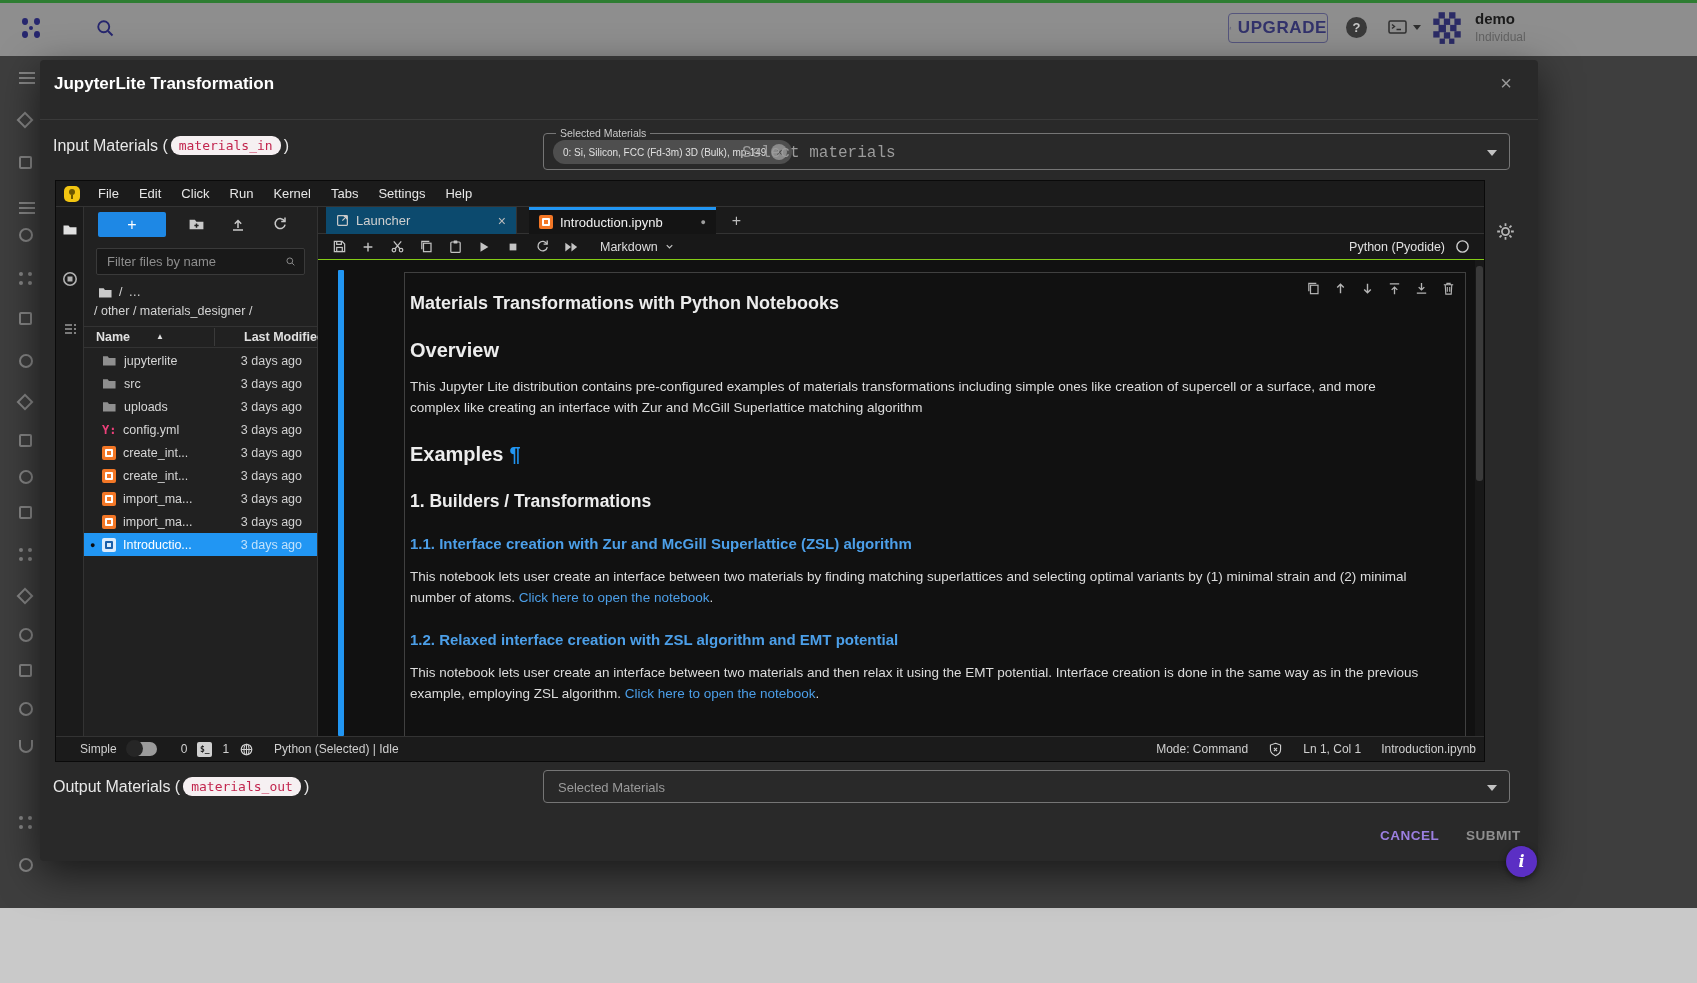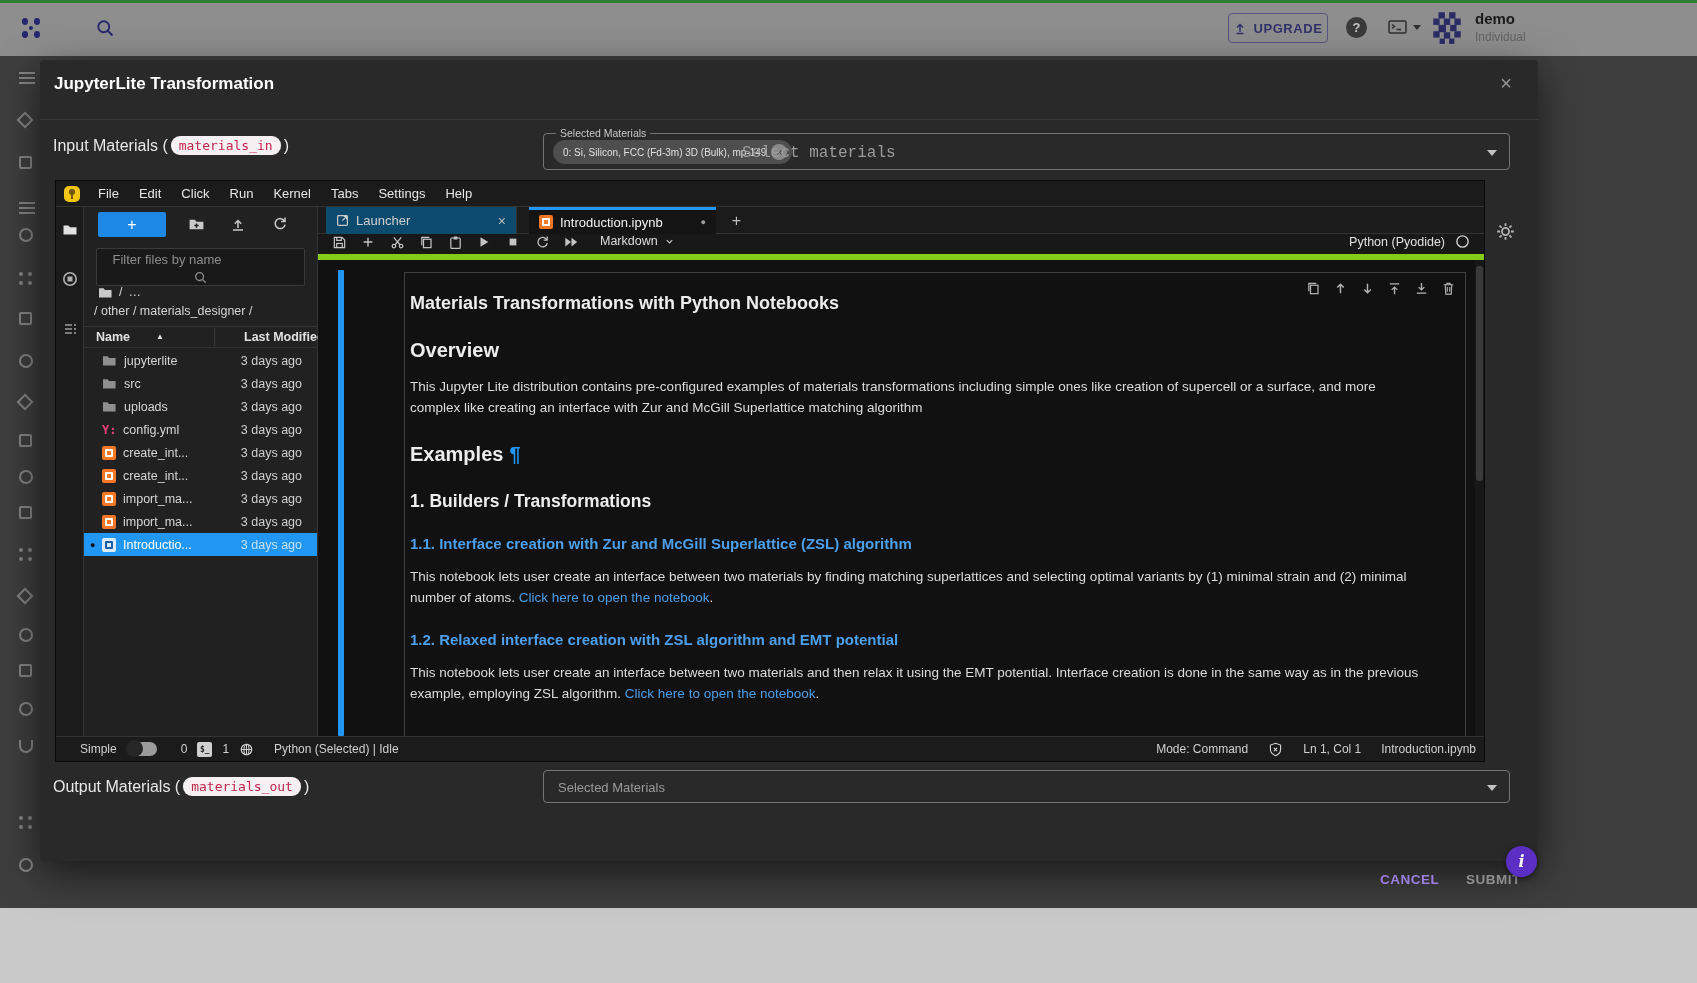--- a/index.html
+++ b/index.html
@@ -6,21 +6,21 @@
   *{box-sizing:border-box;}
   .canvas{position:relative;width:1697px;height:983px;overflow:hidden;
           font-family:"Liberation Sans", sans-serif;background:#3e3e3e;}
   .abs{position:absolute;}
 
   
   .green-strip{position:absolute;left:0;top:0;width:100%;height:3px;background:#2e7d32;z-index:3;}
   .app-header{position:absolute;left:0;top:0;width:100%;height:56px;background:#8e8e8e;z-index:1;}
   .upgrade-btn{position:absolute;left:1228px;top:13px;width:100px;height:30px;border:1px solid #55557d;
     border-radius:4px;display:flex;align-items:center;justify-content:center;gap:6px;color:#32326b;
-    font-size:13px;font-weight:bold;letter-spacing:.6px;}
+    font-size:17px;font-weight:bold;letter-spacing:.6px;}
   .help-btn{position:absolute;left:1346px;top:17px;width:21px;height:21px;border-radius:50%;background:#3a3a3a;
     color:#c9c9c9;font-size:13px;font-weight:bold;display:flex;align-items:center;justify-content:center;}
   .term-btn{position:absolute;left:1387px;top:19px;display:flex;align-items:center;gap:5px;color:#2f2f2f;}
   .caret-dn{width:0;height:0;border-left:4px solid transparent;border-right:4px solid transparent;border-top:5px solid #2f2f2f;}
   .user-name{position:absolute;left:1475px;top:10px;font-size:15px;font-weight:bold;color:#1a1a1a;}
   .user-plan{position:absolute;left:1475px;top:30px;font-size:12px;color:#636363;}
   .app-sidebar{position:absolute;left:0;top:56px;width:45px;height:852px;background:#3e3e3e;z-index:1;}
   .sbi{position:absolute;left:19px;color:#868686;}
   .sh-lines{width:16px;height:12px;border-top:2px solid;border-bottom:2px solid;position:relative;}
   .sh-lines:after{content:"";position:absolute;left:0;right:0;top:3px;height:2px;background:currentColor;}
@@ -57,22 +57,22 @@
     display:flex;align-items:center;padding-left:8px;}
   .jl-logo{width:16px;height:16px;border-radius:5px;background:#f2c511;position:relative;margin-right:8px;}
   .jl-logo:after{content:"";position:absolute;left:5px;top:3px;width:6px;height:6px;border-radius:50%;background:#6b5600;}
   .jl-logo:before{content:"";position:absolute;left:7px;top:9px;width:2px;height:4px;background:#6b5600;}
   .jl-menu-item{padding:0 10px;font-size:13px;color:#e6e6e6;line-height:25px;}
   .jl-dock{position:absolute;left:0;top:26px;width:28px;bottom:25px;background:#1b1b1b;border-right:1px solid #333;}
   .jl-fb{position:absolute;left:28px;top:26px;width:234px;bottom:25px;background:#212121;border-right:1px solid #333;}
   .fb-newbtn{position:absolute;left:14px;top:5px;width:68px;height:25px;background:#1e88e5;border-radius:2px;
     color:#fff;font-size:16px;display:flex;align-items:center;justify-content:center;}
   .fb-iconbtn{position:absolute;top:9px;color:#c9c9c9;}
-  .fb-filter{position:absolute;left:12px;right:12px;top:41px;height:38px;background:#191919;border:1px solid #3a3a3a;
-    border-radius:2px;display:flex;align-items:center;padding:0 8px;flex-direction:column;}
+  .fb-filter{position:absolute;left:12px;right:12px;top:41px;height:27px;background:#191919;border:1px solid #3a3a3a;
+    border-radius:2px;display:flex;align-items:center;padding:0 8px;}
   .fb-filter input{flex:1;background:transparent;border:none;outline:none;color:#ddd;font-size:13px;
     font-family:"Liberation Sans", sans-serif;}
   .fb-filter input::placeholder{color:#8d8d8d;}
   .fb-crumb1{position:absolute;left:14px;top:78px;display:flex;align-items:center;gap:6px;color:#d4d4d4;font-size:12.5px;}
   .fb-crumb2{position:absolute;left:10px;top:97px;color:#d4d4d4;font-size:12.5px;}
   .fb-lhead{position:absolute;left:0;right:0;top:119px;height:22px;border-top:1px solid #333;border-bottom:1px solid #333;
     font-size:12.5px;color:#e0e0e0;}
   .fb-rows{position:absolute;left:0;right:0;top:142px;}
   .fb-row{height:23px;display:flex;align-items:center;padding:0 15px 0 6px;font-size:12.5px;color:#d6d6d6;}
   .fb-row .fname{margin-left:7px;flex:1;white-space:nowrap;overflow:hidden;}
@@ -90,22 +90,22 @@
 
   .jl-main{position:absolute;left:262px;top:26px;right:0;bottom:25px;background:#111;}
   .jl-tabbar{position:absolute;left:0;top:0;right:0;height:27px;background:#1b1b1b;border-bottom:1px solid #333;}
   .tab{position:absolute;top:0;height:27px;display:flex;align-items:center;gap:7px;padding:0 10px;font-size:13px;}
   .tab-launcher{left:8px;width:191px;background:#0c4a6e;border-right:1px solid #333;color:#cfcfcf;}
   .tab-active{left:211px;width:187px;background:#141414;border-top:3px solid #2196f3;color:#f2f2f2;}
   .tab-x{margin-left:auto;color:#bdbdbd;font-size:14px;}
   .tab-dot{margin-left:auto;color:#9e9e9e;font-size:9px;}
   .tab-plus{position:absolute;left:405px;top:0;width:27px;height:27px;display:flex;align-items:center;
     justify-content:center;color:#bdbdbd;font-size:16px;}
-  .jl-nbtb{position:absolute;left:0;top:27px;right:0;height:26px;background:#181818;border-bottom:6px solid #84cc16;
-    display:flex;align-items:flex-start;gap:13px;padding-left:13px;color:#c4c4c4;}
+  .jl-nbtb{position:absolute;left:0;top:27px;right:0;height:26px;background:#181818;border-bottom:1px solid #84cc16;
+    display:flex;align-items:center;gap:13px;padding-left:13px;color:#c4c4c4;}
   .tbtn{width:16px;height:16px;display:flex;align-items:center;justify-content:center;}
   .md-dd{display:flex;align-items:center;gap:6px;font-size:12.5px;color:#ddd;margin-left:8px;}
   .kernel-zone{margin-left:auto;display:flex;align-items:center;gap:10px;padding-right:14px;font-size:12.5px;color:#e0e0e0;}
   .jl-content{position:absolute;left:0;top:53px;right:0;bottom:0;overflow:hidden;}
   .collapser{position:absolute;left:20px;top:10px;bottom:0;width:6px;background:#2196f3;border-radius:1px;}
   .cell{position:absolute;left:86px;right:18px;top:12px;bottom:-10px;border:1px solid #404040;background:#111;}
   .cell-tb{position:absolute;right:9px;top:8px;display:flex;gap:12px;color:#b5b5b5;}
   .md{padding:0 36px 0 5px;color:#ededed;}
   .md h1{font-size:18px;font-weight:bold;margin:20px 0 0;}
   .md h2{font-size:20px;font-weight:bold;margin:25px 0 0;}
@@ -120,21 +120,21 @@
   .jl-status{position:absolute;left:0;right:0;bottom:0;height:25px;background:#1b1b1b;border-top:1px solid #333;
     display:flex;align-items:center;font-size:12px;color:#d0d0d0;padding:0 8px 0 24px;}
   .st-left{display:flex;align-items:center;gap:10px;}
   .toggle-pill{width:30px;height:14px;border-radius:7px;background:#9b9b9b;position:relative;}
   .toggle-knob{position:absolute;left:-1px;top:-2px;width:17px;height:17px;border-radius:50%;background:#262626;}
   .term-badge{width:15px;height:15px;background:#d0d0d0;border-radius:2px;color:#1d1d1d;font-size:8px;font-weight:bold;
     font-family:"DejaVu Sans Mono", monospace;display:flex;align-items:center;justify-content:center;}
   .st-right{margin-left:auto;display:flex;align-items:center;gap:20px;}
 
   .gear-btn{position:absolute;left:1456px;top:162px;color:#b5b5b5;}
-  .dlg-btn{position:absolute;top:762px;font-size:13.5px;font-weight:bold;letter-spacing:.5px;padding:6px 10px;margin-top:44px;}
+  .dlg-btn{position:absolute;top:762px;font-size:13.5px;font-weight:bold;letter-spacing:.5px;padding:6px 10px;}
   .btn-cancel{left:1330px;color:#9b7fe0;}
   .btn-submit{left:1416px;color:#8f8f8f;}
   .info-fab{position:absolute;left:1506px;top:846px;width:31px;height:31px;border-radius:50%;background:#5b2fc4;
     color:#fff;display:flex;align-items:center;justify-content:center;z-index:20;
     font-family:"DejaVu Serif", serif;font-style:italic;font-weight:bold;font-size:16px;
     box-shadow:0 2px 6px rgba(0,0,0,.5);}
   svg{display:block;}
 </style>
 </head>
 <body>

